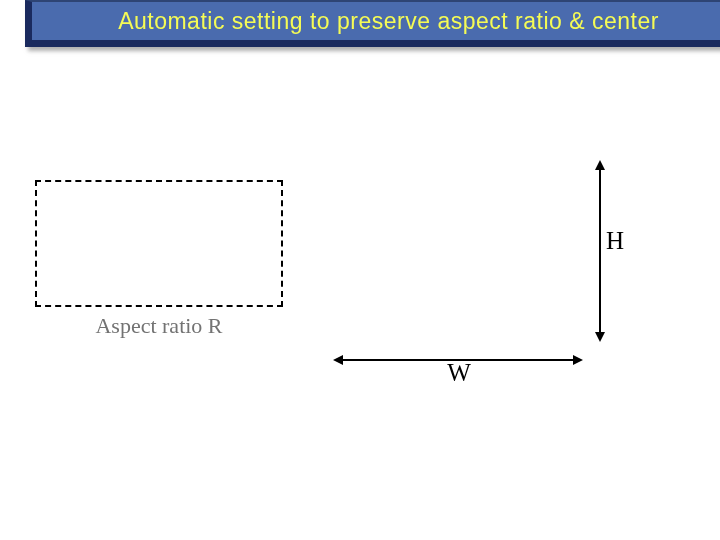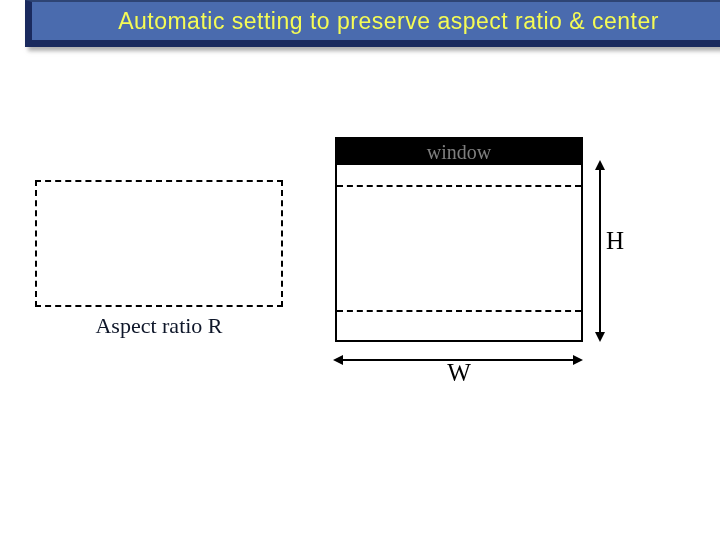--- a/index.html
+++ b/index.html
@@ -90,21 +90,21 @@
     box-sizing: border-box;
     border: 2px dashed var(--color-line, #000000);
   }
   .aspect-label {
     position: absolute;
     left: 35px;
     top: 313px;
     width: 248px;
     text-align: center;
     font-size: 22px;
-    color: #0f172a;
+    color: #737373;
   }
 
   
   .height-arrow {
     position: absolute;
     left: 592px;
     top: 160px;
   }
   .width-arrow {
     position: absolute;
@@ -137,27 +137,20 @@
 </style>
 </head>
 <body>
 
 <div class="slide">
 
   <div class="title-banner">
     <span class="title-text">Automatic setting to preserve aspect ratio &amp; center</span>
   </div>
 
-  <div class="window-rect">
-    <div class="window-titlebar">
-      <span class="window-title-text">window</span>
-    </div>
-    <div class="window-dash top"></div>
-    <div class="window-dash bottom"></div>
-  </div>
 
   <div class="aspect-rect"></div>
   <div class="aspect-label">Aspect ratio R</div>
 
   <svg class="height-arrow" width="16" height="182" viewBox="0 0 16 182">
     <line x1="8" y1="7" x2="8" y2="175" stroke="#000000" stroke-width="2"></line>
     <polygon points="8,0 3,10 13,10" fill="#000000"></polygon>
     <polygon points="8,182 3,172 13,172" fill="#000000"></polygon>
   </svg>
   <div class="height-label">H</div>

